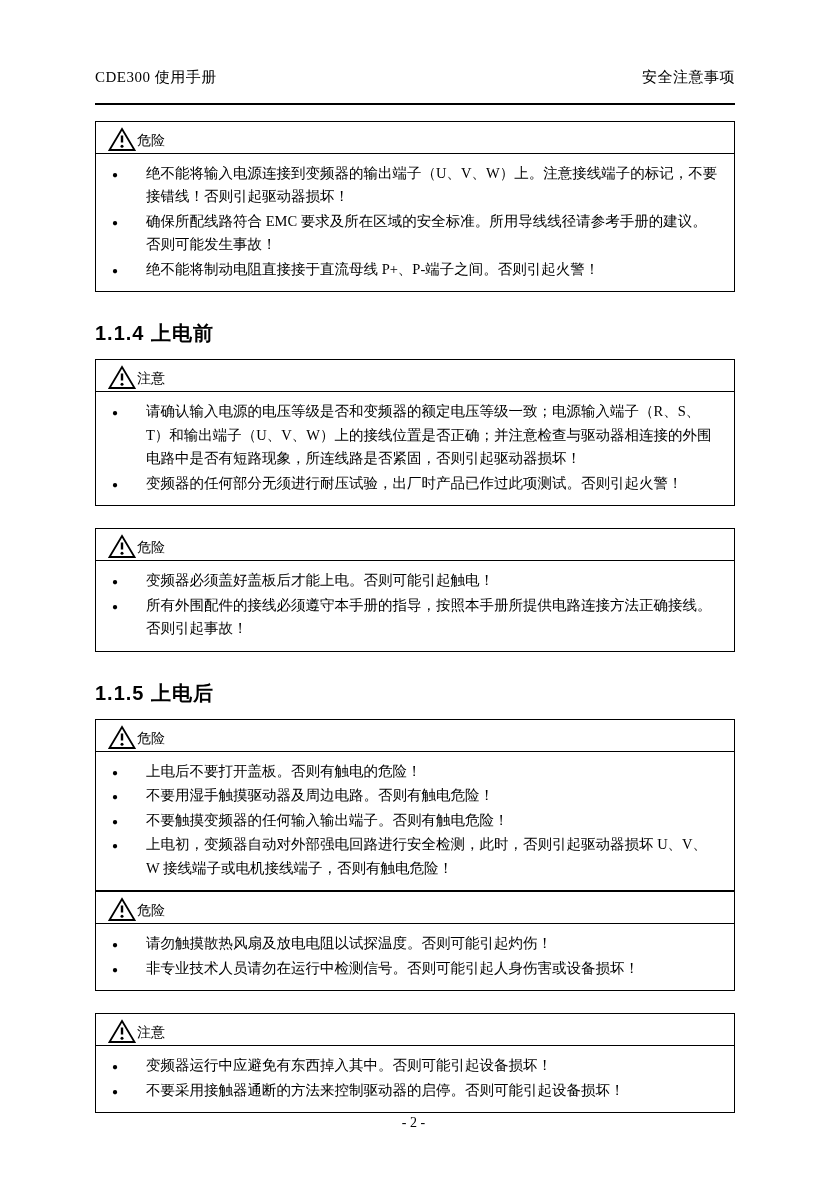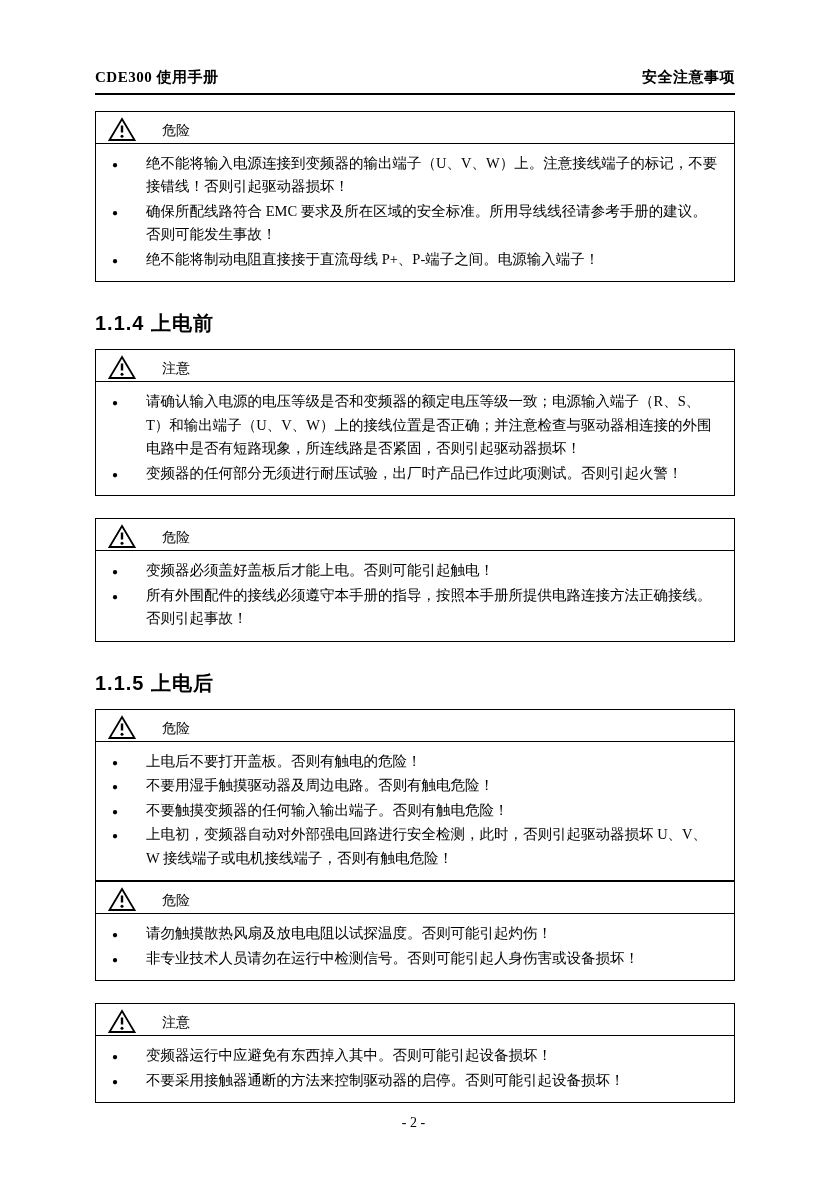--- a/index.html
+++ b/index.html
@@ -10,41 +10,39 @@
     font-family: "Liberation Serif", "DejaVu Serif", serif;
     position: relative;
     overflow: hidden;
   }
   .page-inner { padding: 68px 92px 0 95px; }
 
   
   .running-header {
     display: flex; justify-content: space-between; align-items: flex-end;
     font-size: 15px; letter-spacing: 0.5px;
-    padding-bottom: 6px;
+    padding-bottom: 16px;
     border-bottom: 2px solid #000;
-    font-weight: bold;
   }
 
   
   h2.sec {
     font-family: "Liberation Sans", "DejaVu Sans", sans-serif;
     font-size: 20px; font-weight: bold;
     margin: 28px 0 12px 0;
     letter-spacing: 1px;
   }
 
   
   .warnbox { border: 1px solid #000; margin-top: 16px; background: #fff; }
   .warnbox + .warnbox { margin-top: 22px; }
   .warnbox-header {
     display: flex; align-items: flex-end;
     padding: 5px 10px 1px 12px;
     border-bottom: 1px solid #000;
-    gap: 25px;
   }
   .tri { display: inline-block; line-height: 0; }
   .warn-label { font-size: 14px; padding: 0 0 2px 1px; }
 
   .warnbox-body { padding: 7px 8px 9px 0; }
   .bullet { display: flex; font-size: 14.5px; line-height: 1.62; margin: 1px 0; }
   .bullet .dot {
     flex: 0 0 34px; padding-left: 16px; box-sizing: content-box;
     font-size: 10px; line-height: 23px; position: relative; top: 1px;
   }
@@ -81,21 +79,21 @@
       <div class="bullet">
         <span class="dot">●</span>
         <span class="txt">绝不能将输入电源连接到变频器的输出端子（U、V、W）上。注意接线端子的标记，不要接错线！否则引起驱动器损坏！</span>
       </div>
       <div class="bullet">
         <span class="dot">●</span>
         <span class="txt">确保所配线路符合 EMC 要求及所在区域的安全标准。所用导线线径请参考手册的建议。否则可能发生事故！</span>
       </div>
       <div class="bullet">
         <span class="dot">●</span>
-        <span class="txt">绝不能将制动电阻直接接于直流母线 P+、P-端子之间。电源输入端子！</span>
+        <span class="txt">绝不能将制动电阻直接接于直流母线 P+、P-端子之间。否则引起火警！</span>
       </div>
     </div>
   </section>
 
   <h2 class="sec">1.1.4  上电前</h2>
 
   <section class="warnbox" style="margin-top:0;">
     <div class="warnbox-header">
       <span class="tri">
         <svg width="28" height="25" viewBox="0 0 28 25">

